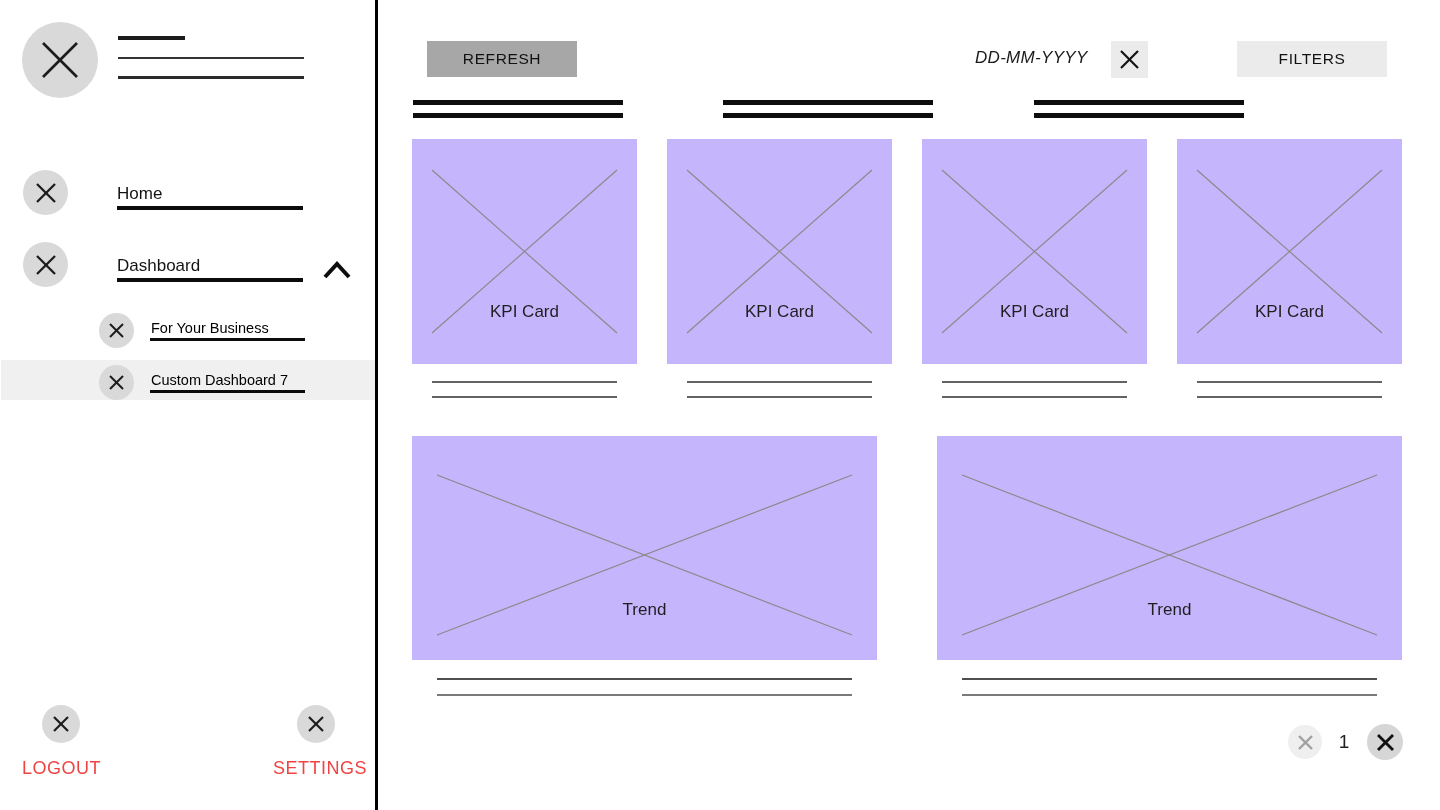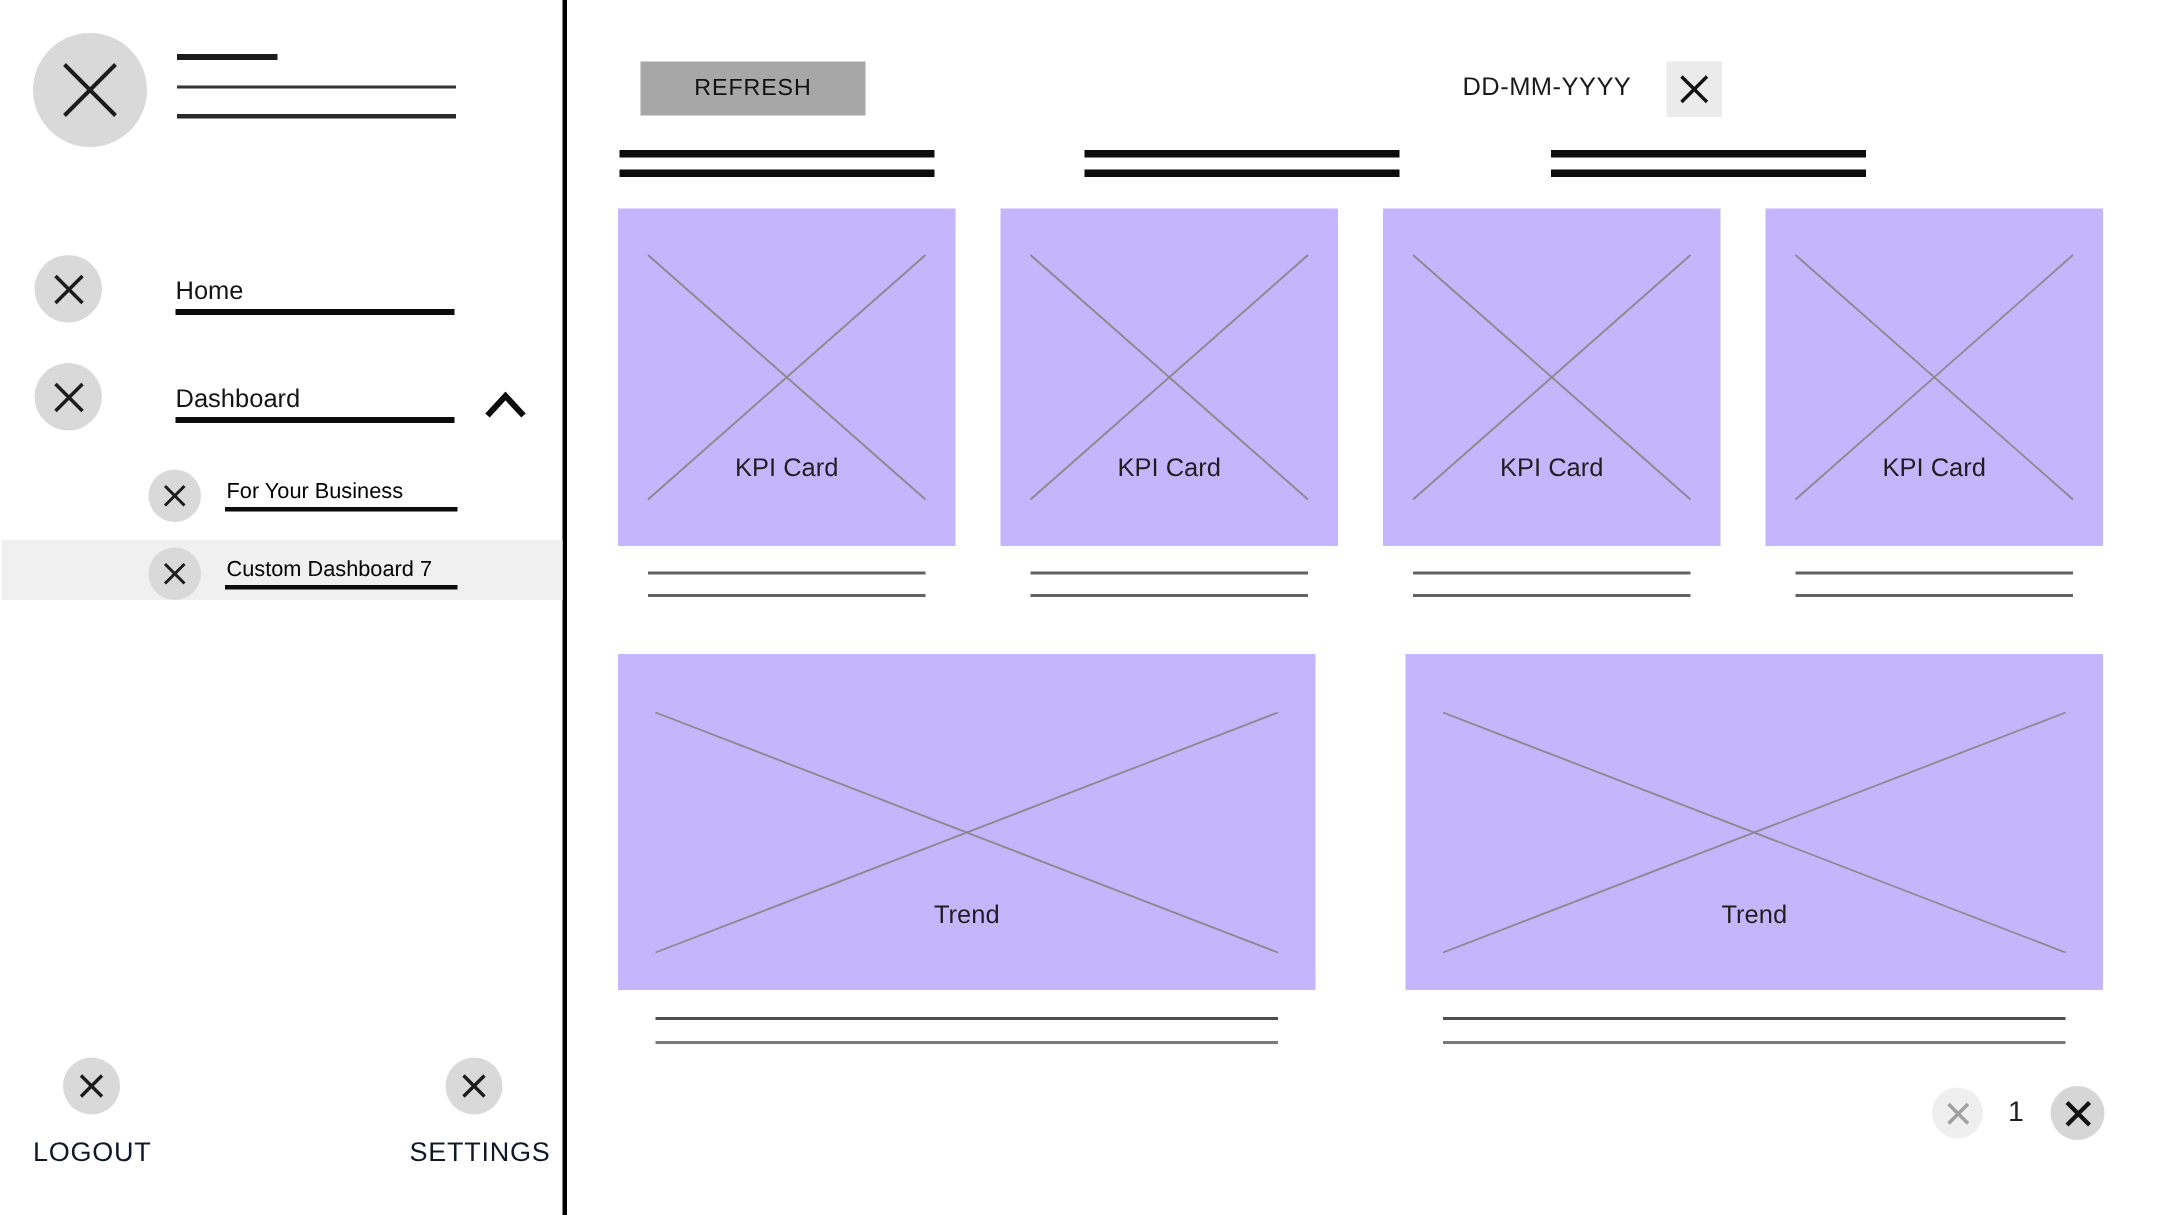--- a/index.html
+++ b/index.html
@@ -12,21 +12,21 @@
   .sidebar { position:absolute; left:1px; top:0; width:377px; height:810px;
              background:#fff; border-right:3px solid #000; }
   .circle { position:absolute; border-radius:50%; background:#d9d9d9;
             display:flex; align-items:center; justify-content:center; }
   .circle svg { display:block; }
   .ph-bar { position:absolute; background:#1c1c1c; }
   .nav-label { position:absolute; font-size:17px; color:#141414; white-space:nowrap; }
   .sub-label { position:absolute; font-size:14.5px; color:#000000; white-space:nowrap; }
   .underline { position:absolute; background:#0c0c0c; }
   .selected-row { position:absolute; left:0; top:360px; width:374px; height:40px; background:#f0f0f0; }
-  .footer-label { position:absolute; font-size:18px; letter-spacing:0.5px; color:#0f172a; }
+  .footer-label { position:absolute; font-size:18px; letter-spacing:0.5px; color:#ef4444; }
 
   
   .main { position:absolute; left:377px; top:0; width:1063px; height:810px; }
   .btn { position:absolute; width:150px; height:36px; border:none; cursor:pointer;
          font-family:"Liberation Sans", sans-serif; font-size:15.5px; letter-spacing:0.6px;
          color:#111; display:flex; align-items:center; justify-content:center; }
   .btn-primary { background:#a7a7a7; }
   .btn-secondary { background:#ebebeb; }
   .date-label { position:absolute; font-size:17px; color:#1a1a1a; letter-spacing:0.3px; }
   .date-clear { position:absolute; width:37px; height:37px; background:#ebebeb; border:none;
@@ -120,27 +120,28 @@
           <line x1="17" y1="3" x2="3" y2="17" stroke="#1c1c1c" stroke-width="2.2"></line>
         </svg>
       </div>
       <div class="footer-label" style="left:272px; top:758px;">SETTINGS</div>
     </div>
   </div>
 
   <div class="main">
 
     <button class="btn btn-primary" style="left:50px; top:41px;">REFRESH</button>
-    <div class="date-label" style="left:598px; top:48px;">DD-MM-YYYY</div>
+    <div class="date-label" style="left:598px; top:48px;font-style:italic;">DD-MM-YYYY</div>
     <button class="date-clear" style="left:734px; top:41px;">
       <svg width="23" height="23" viewBox="0 0 23 23">
         <line x1="3" y1="3" x2="20" y2="20" stroke="#111" stroke-width="2.2"></line>
         <line x1="20" y1="3" x2="3" y2="20" stroke="#111" stroke-width="2.2"></line>
       </svg>
     </button>
+    <button class="btn btn-secondary" style="left:860px; top:41px;">FILTERS</button>
 
     <div class="pair-line" style="left:36px;  top:100px;"></div>
     <div class="pair-line" style="left:36px;  top:113px;"></div>
     <div class="pair-line" style="left:346px; top:100px;"></div>
     <div class="pair-line" style="left:346px; top:113px;"></div>
     <div class="pair-line" style="left:657px; top:100px;"></div>
     <div class="pair-line" style="left:657px; top:113px;"></div>
 
     <div class="card" style="left:35px; top:139px; width:225px; height:225px;">
       <svg class="ph-x" width="225" height="225">

